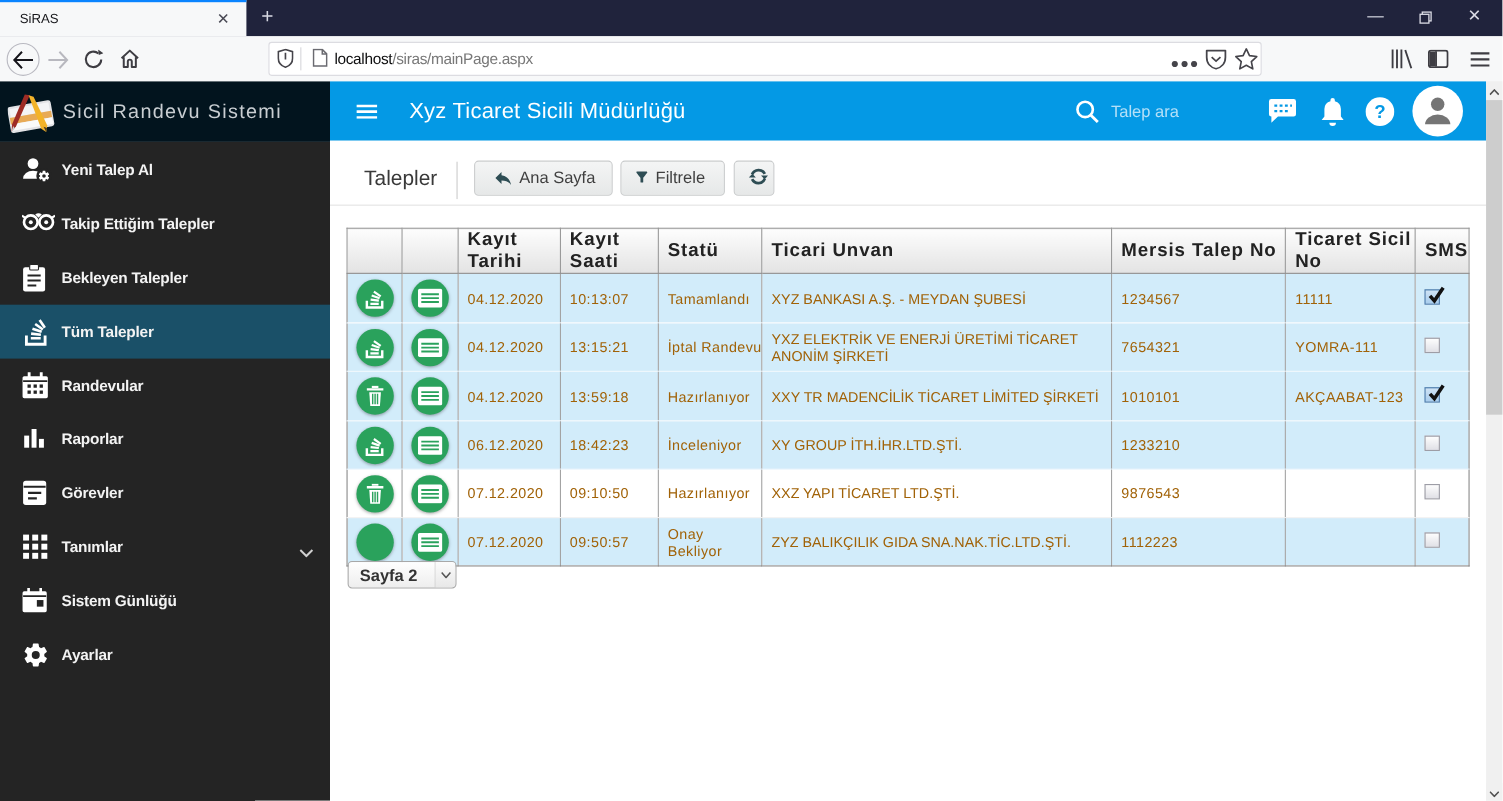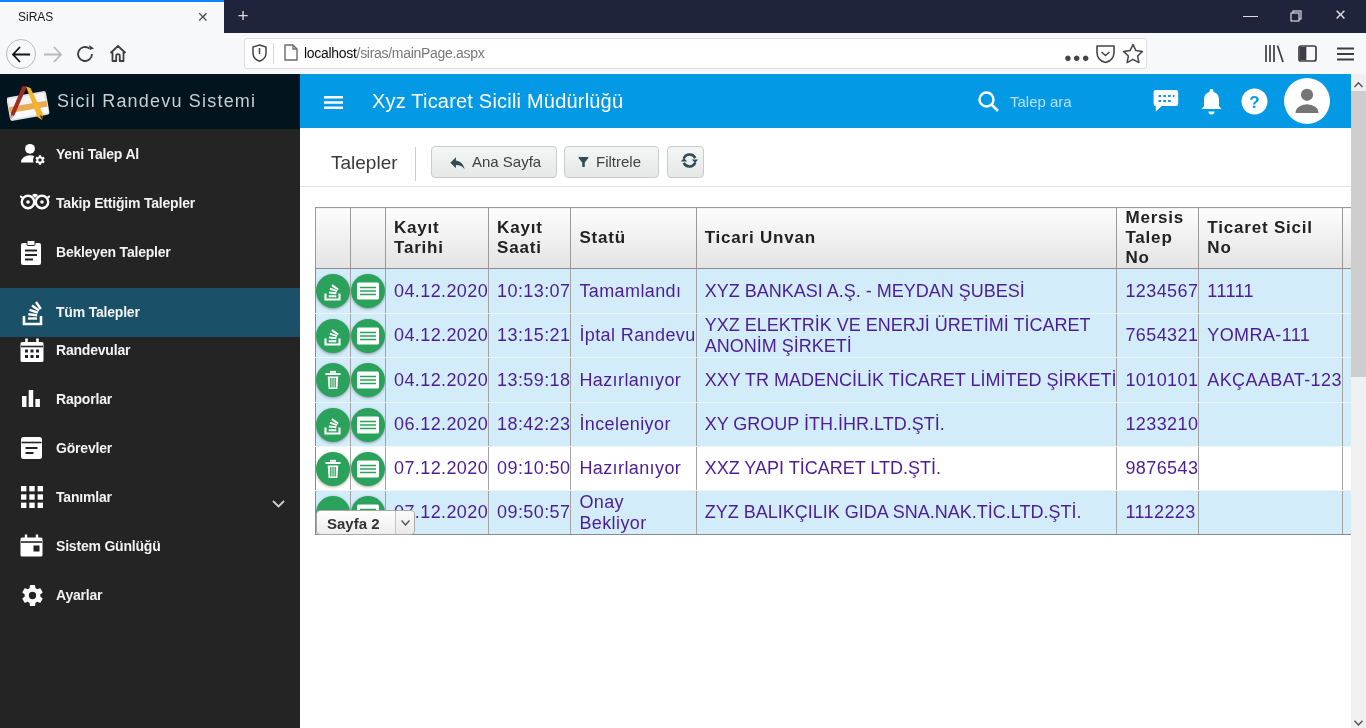--- a/index.html
+++ b/index.html
@@ -26,40 +26,40 @@
 #appbar { left:300px; top:74px; width:1051px; height:54px; background:#0499e5; }
 #appttl { left:372px; top:90px; font-size:20px; color:#fff; letter-spacing:0.2px; }
 #searchph { left:1010px; top:93px; font-size:15px; color:#b5e0f8; }
 #avatar { left:1284px; top:78px; width:46px; height:46px; border-radius:50%; background:#fff; }
 
 
 #logo { left:0; top:74px; width:300px; height:55px; background:#02141e; }
 #logotxt { left:57px; top:91px; font-size:18px; color:#c9ced2; letter-spacing:1.2px; }
 #menu { left:0; top:129px; width:300px; height:599px; background:#242424; }
 .mi { position:absolute; left:0; width:300px; height:49px; }
-.mi.act { background:#1a5068;margin-top:11px; }
+.mi.act { background:#1a5068; }
 .mi .mt { position:absolute; left:56px; top:16px; font-size:14px; font-weight:bold; color:#f3f3f3; letter-spacing:-0.2px; }
 .mi svg { position:absolute; left:20px; top:12px; }
 .mi .chev { position:absolute; left:272px; top:21px; }
 .mi .chev svg { position:static; }
 
 
 #content { left:300px; top:128px; width:1051px; height:600px; background:#fff; }
 #toolbar { left:300px; top:128px; width:1051px; height:59px; background:#fff; border-bottom:1px solid #e3e3e3; }
 #pgttl { left:331px; top:152px; font-size:19px; color:#3a3a3a; }
 #tdivider { left:415px; top:147px; width:1px; height:34px; background:#ccc; }
 .btn { position:absolute; top:146px; height:32px; background:linear-gradient(#f4f5f5,#e6e8e8); border:1px solid #c9cbcc; border-radius:4px; color:#3f3f3f; font-size:15px; padding-top:6px; }
 .btn .bi { vertical-align:-3px; margin-right:5px; }
 
 
 table { border-collapse:collapse; table-layout:fixed; }
 #tbl { left:315px; top:207px; }
 #tbl td, #tbl th { border:1px solid #a3a3a3; overflow:hidden; }
 #tbl th { background:linear-gradient(#fdfdfd,#e3e3e3); font-size:17px; color:#222; text-align:left; padding:0 0 0 8px; height:26px; border-color:#9a9a9a; border-bottom-color:#8d8d8d; letter-spacing:0.8px; }
-#tbl td { font-size:18px; color:#4c1d95; padding:0 0 0 8px; height:44px; letter-spacing:0.4px; white-space:nowrap; }
+#tbl td { font-size:13px; color:#a16207; padding:0 0 0 8px; height:44px; letter-spacing:0.4px; white-space:nowrap; }
 #tbl td:nth-child(6) { letter-spacing:0; }
 #tbl tr.b td { background:#d2ecfa; border-top:1px solid #eaf5fc; border-bottom:1px solid #eaf5fc; }
 #tbl tr.w td { border-top:1px solid #f3f3f3; border-bottom:1px solid #f3f3f3; }
 #tbl tr.r1 td, #tbl tr.r3 td, #tbl tr.r5 td { height:45px; }
 #tbl tr.r5 td { height:44px; }
 tr.w td { background:#fff; }
 #tbl tr td:first-child, #tbl tr td:nth-child(2) { padding:0; text-align:center; }
 #tbl { border:1px solid #808080; }
 #tbl tr:last-child td { border-bottom-color:#8a8a8a; }
 #tbl td:first-child { border-left-color:#8a8a8a; }

